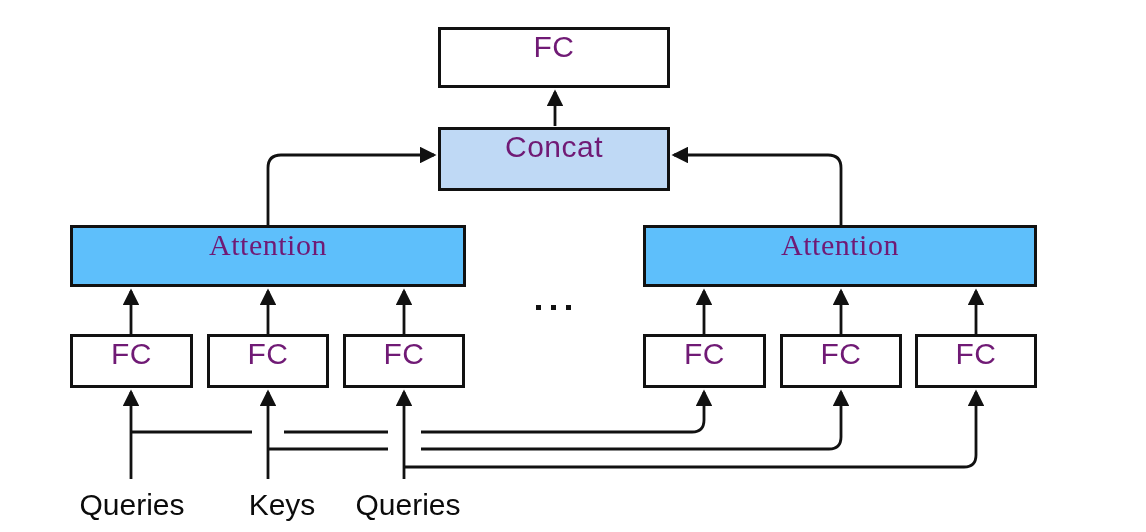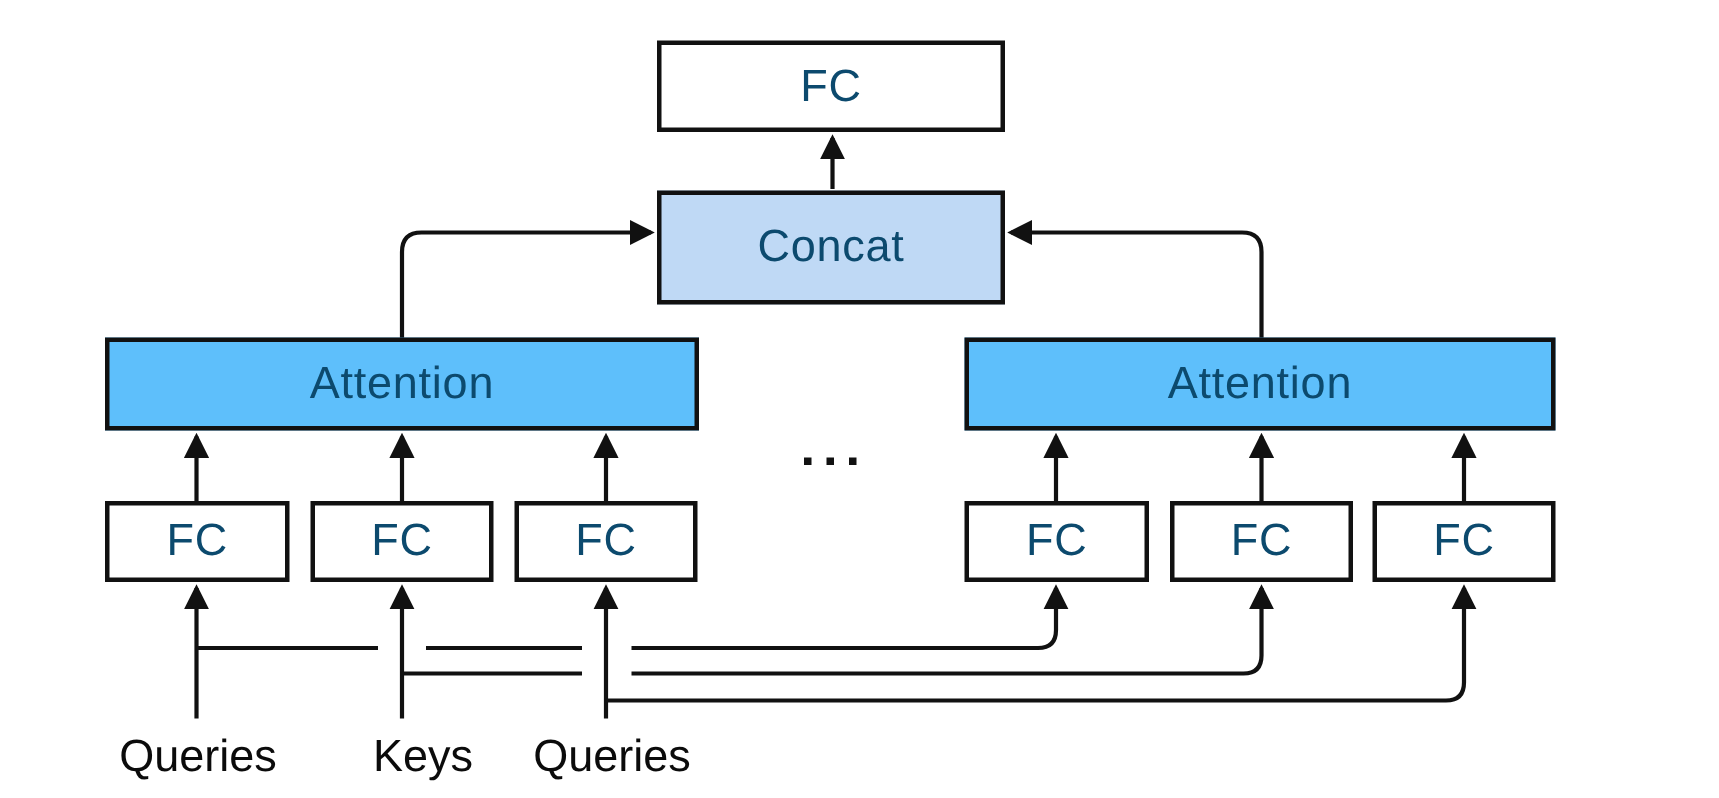--- a/index.html
+++ b/index.html
@@ -14,32 +14,32 @@
     background: #ffffff;
     font-family: "Liberation Sans", sans-serif;
     overflow: hidden;
   }
   .box {
     position: absolute;
     box-sizing: border-box;
     border: 3px solid #111111;
     background: #ffffff;
     display: flex;
-    align-items: center;
     justify-content: center;
     font-size: 30px;
-    color: #0c4a6e;
+    color: #701a75;
     letter-spacing: 0.5px;
     z-index: 2;
   }
   .box.fill-light {
     background: #bfd9f5;
   }
   .box.fill-blue {
     background: #5ebffb;
+    font-family: Liberation Serif, serif;
   }
   .connector-layer {
     position: absolute;
     left: 0;
     top: 0;
     z-index: 1;
   }
   .input-label {
     position: absolute;
     transform: translateX(-50%);
@@ -96,21 +96,21 @@
       <path d="M 421 449 L 829 449 Q 841 449 841 437 L 841 392" marker-end="url(#arrow)"></path>
 
       <path d="M 404 467 L 964 467 Q 976 467 976 455 L 976 392" marker-end="url(#arrow)"></path>
     </g>
   </svg>
 
   <div class="box" style="left:438px; top:27px; width:232px; height:61px;">
     <span>FC</span>
   </div>
 
-  <div class="box fill-light" style="left:438px; top:127px; width:232px; height:76px;">
+  <div class="box fill-light" style="left:438px; top:127px; width:232px; height:64px;">
     <span>Concat</span>
   </div>
 
   <div class="box fill-blue" style="left:70px; top:225px; width:396px; height:62px;">
     <span>Attention</span>
   </div>
 
   <div class="box fill-blue" style="left:643px; top:225px; width:394px; height:62px;">
     <span>Attention</span>
   </div>

